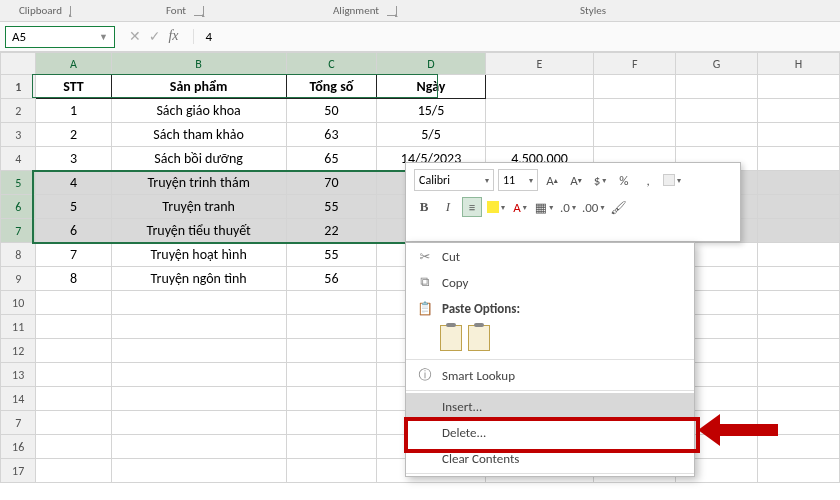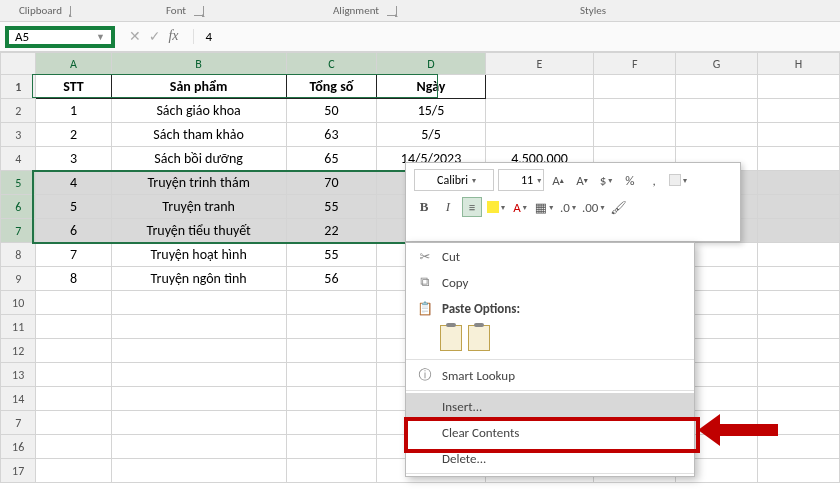--- a/index.html
+++ b/index.html
@@ -50,21 +50,21 @@
     height: 30px;
     background: #fafafa;
     border-bottom: 1px solid #d4d4d4;
     align-items: center;
   }
   .name-box {
     width: 110px;
     height: 22px;
     margin-left: 5px;
     background: #fff;
-    border: 4px solid #15803d;
+    border: 1px solid #15803d;
     display: flex;
     align-items: center;
     padding: 0 6px;
     font-size: 13px;
   }
   .name-box .dd { margin-left: auto; color: #888; font-size: 9px; }
   .fb-btns {
     display: flex;
     gap: 8px;
     padding: 0 14px;
@@ -175,21 +175,21 @@
     padding: 6px 8px;
     display: flex;
     flex-direction: column;
     gap: 6px;
   }
   .mt-row { display: flex; align-items: center; gap: 4px; }
   .mt-sel {
     border: 1px solid #ccc;
     height: 22px;
     display: flex; align-items: center;
-    padding: 0 22px;
+    padding: 0 4px;
     font-size: 12px;
     background: #fff;
   }
   .mt-sel .dd { margin-left: auto; font-size: 8px; color: #666; padding-left: 4px; }
   .mt-btn {
     min-width: 20px; height: 20px;
     display: flex; align-items: center; justify-content: center;
     font-size: 13px;
     color: #555;
   }
@@ -536,25 +536,25 @@
       <span class="cm-icon">ⓘ</span>
       <span>Smart Lookup</span>
     </div>
     <div class="cm-sep"></div>
     <div class="cm-item hover">
       <span class="cm-icon"></span>
       <span>Insert...</span>
     </div>
     <div class="cm-item">
       <span class="cm-icon"></span>
-      <span>Clear Contents</span>
+      <span>Delete...</span>
     </div>
     <div class="cm-item">
       <span class="cm-icon"></span>
-      <span>Delete...</span>
+      <span>Clear Contents</span>
     </div>
     <div class="cm-sep"></div>
 
   </div>
 
   <div class="insert-highlight"></div>
   <div class="arrow">
     <div class="arrow-head"></div>
       <div class="arrow-line"></div>
   </div>

